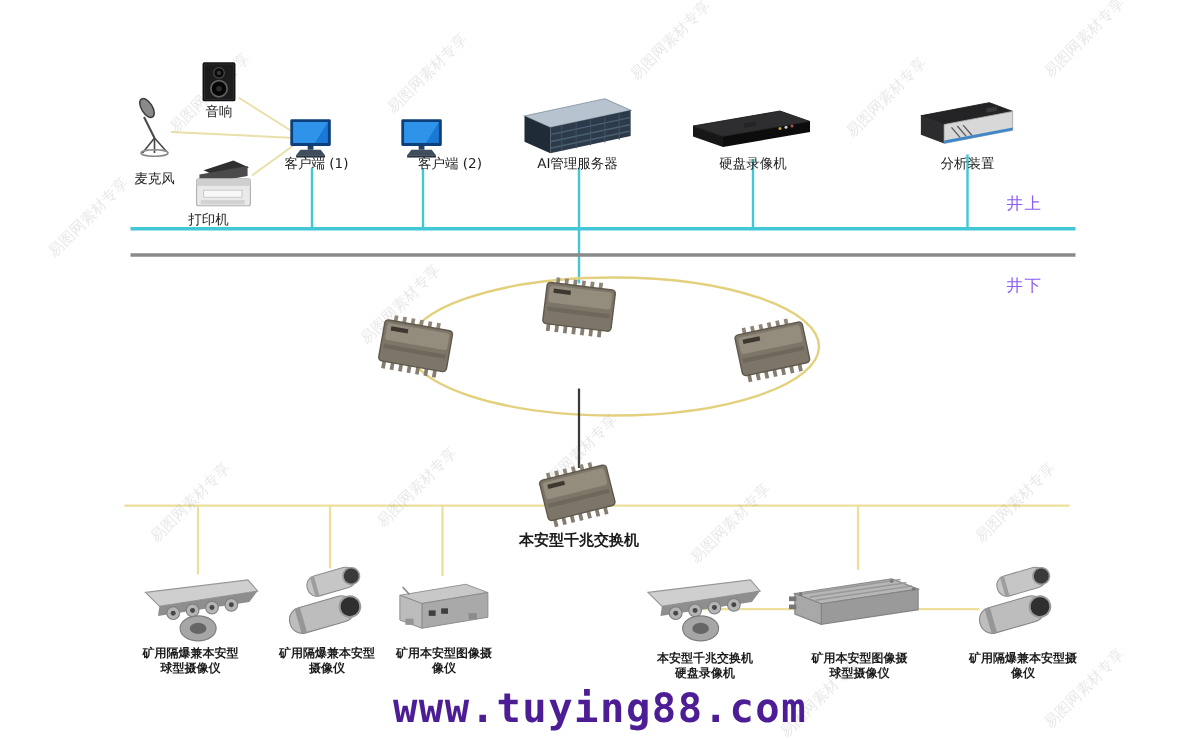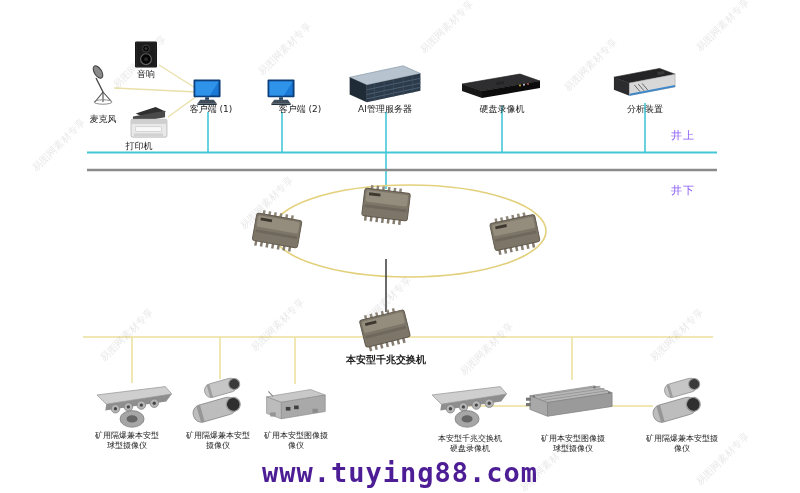--- a/index.html
+++ b/index.html
@@ -7,21 +7,21 @@
          font-family:"DejaVu Sans", sans-serif;}
   svg.overlay{position:absolute;left:0;top:0;z-index:1;}
   .dev{position:absolute;z-index:3;}
   .lbl{position:absolute;z-index:4;font-size:9px;color:#1c1c1c;white-space:nowrap;
        transform:translateX(-50%);text-align:center;}
   .zone-lbl{position:absolute;z-index:4;font-size:11px;color:#8b5cf6;letter-spacing:1px;font-family:Liberation Mono, monospace;}
   .ring-lbl{position:absolute;z-index:4;font-size:17.5px;font-weight:bold;color:#2b2b2b;
             letter-spacing:2px;transform:translateX(-50%);white-space:nowrap;}
   .sw-lbl{position:absolute;z-index:4;font-size:10px;font-weight:600;color:#1c1c1c;
           transform:translateX(-50%);white-space:nowrap;text-align:right;}
-  .cam-lbl{position:absolute;z-index:4;font-size:8px;line-height:9.5px;font-weight:400;
+  .cam-lbl{position:absolute;z-index:4;font-size:8px;line-height:9.5px;font-weight:700;
            color:#1c1c1c;transform:translateX(-50%);text-align:center;white-space:nowrap;}
   .wm{position:absolute;z-index:2;font-size:10px;color:rgba(140,140,140,0.20);
       transform:rotate(-45deg);white-space:nowrap;pointer-events:none;}
   .site-wm{position:absolute;z-index:5;left:50%;bottom:5px;transform:translateX(-50%);
            font-family:"DejaVu Sans Mono", monospace;font-weight:bold;font-size:27px;
            color:#4c1d95;letter-spacing:1px;white-space:nowrap;}
 </style>
 </head>
 <body>
 

